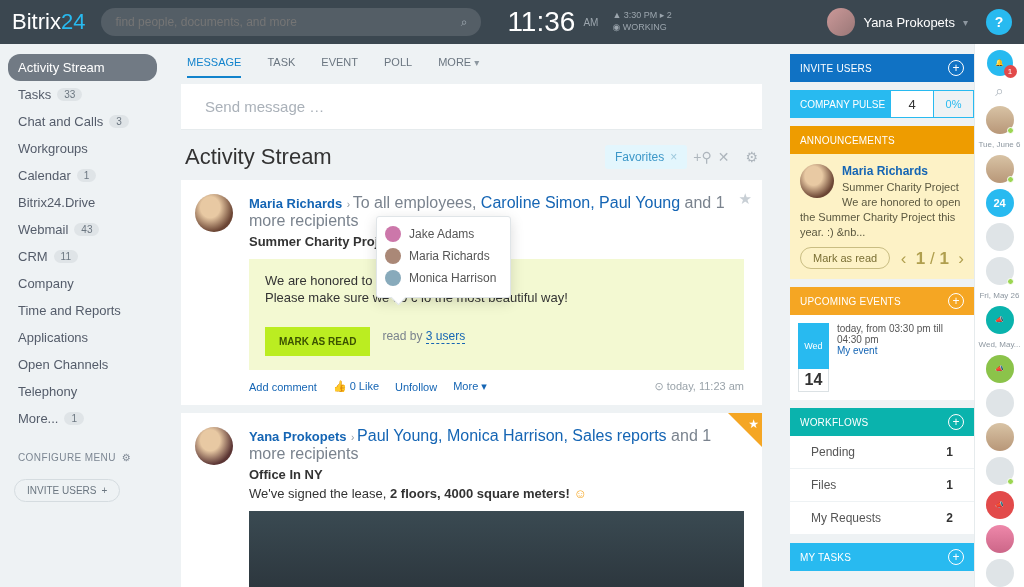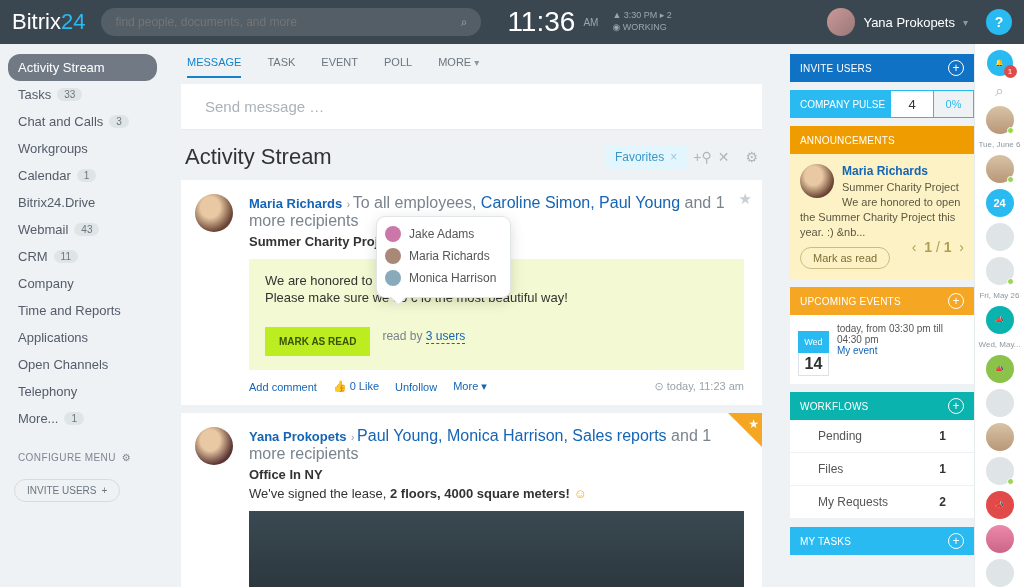--- a/index.html
+++ b/index.html
@@ -51,21 +51,21 @@
 .ann-box .line { margin-bottom: 2px; }
 .mark-read-btn { display: inline-block; background: #bbed21; color: #3b5200; font-size: 10px; font-weight: 600; padding: 9px 14px; margin-top: 12px; cursor: pointer; }
 .read-by { font-size: 12px; color: #7a838e; margin-left: 12px; }
 .read-by a { color: #1565b4; text-decoration: none; border-bottom: 1px dashed #1565b4; }
 .post-actions { margin-left: 54px; margin-top: 10px; font-size: 11px; color: #1565b4; display: flex; align-items: center; gap: 16px; }
 .post-actions .ts { margin-left: auto; color: #9aa3aa; }
 .star-corner { position: absolute; top: 0; right: 0; width: 0; height: 0; border-left: 34px solid transparent; border-top: 34px solid #f5a623; }
 .star-corner::after { content: "★"; color: #fff; position: absolute; top: -30px; right: 3px; font-size: 12px; }
 .star-icon-grey { position: absolute; top: 10px; right: 10px; color: #c8cfd5; font-size: 15px; }
 
-.tooltip-popup { position: absolute; background: #fff; border: 1px solid #e0e5e8; border-radius: 9px; box-shadow: 0 4px 14px rgba(0,0,0,.15); padding: 6px 14px 8px 8px; font-size: 12px; color: #555; z-index: 50; }
+.tooltip-popup { position: absolute; background: #fff; border: 1px solid #e0e5e8; border-radius: 3px; box-shadow: 0 4px 14px rgba(0,0,0,.15); padding: 6px 14px 8px 8px; font-size: 12px; color: #555; z-index: 50; }
 .tooltip-popup .u { display: flex; align-items: center; gap: 8px; padding: 3px 0; }
 .tooltip-popup .uav { width: 16px; height: 16px; border-radius: 50%; background: #c7a; }
 .tooltip-popup::after { content: ""; position: absolute; bottom: -6px; left: 16px; width: 10px; height: 10px; background: #fff; border-right: 1px solid #e0e5e8; border-bottom: 1px solid #e0e5e8; transform: rotate(45deg); }
 
 .photo-box { margin-left: 54px; margin-top: 10px; height: 92px; background: linear-gradient(180deg,#3a4a52 0%, #2a333a 100%); position: relative; }
 
 
 .right { position: absolute; top: 44px; right: 50px; width: 184px; padding: 10px 0; display: flex; flex-direction: column; gap: 8px; }
 .panel-hdr { height: 28px; display: flex; align-items: center; padding: 0 10px; font-size: 10px; color: #fff; letter-spacing: 0.2px; font-weight: 500; }
 .panel-hdr .plus { margin-left: auto; width: 16px; height: 16px; border: 1.5px solid #fff; border-radius: 50%; display: flex; align-items: center; justify-content: center; font-size: 12px; }
@@ -77,30 +77,30 @@
 
 .pulse-row { display: flex; height: 28px; }
 .pulse-row .lbl { flex: 1; background: #28baf0; color: #fff; font-size: 10px; display: flex; align-items: center; padding-left: 10px; }
 .pulse-row .val { width: 44px; background: #fff; border: 1px solid #28baf0; color: #333; display: flex; align-items: center; justify-content: center; font-size: 13px; }
 .pulse-row .pct { width: 40px; border: 1px solid #28baf0; border-left: none; color: #28baf0; display: flex; align-items: center; justify-content: center; font-size: 11px; }
 
 .ann-card { background: #fdf2c6; padding: 10px; font-size: 11px; color: #5b5840; }
 .ann-card .nm { color: #1565b4; font-weight: 600; font-size: 12px; }
 .ann-card .av { width: 34px; height: 34px; border-radius: 50%; float: left; margin-right: 8px; background: radial-gradient(at 40% 35%, #e8c9a3 30%, #6b4534 70%); }
 .ann-card .mark { display: inline-block; border: 1px solid #c9bd82; border-radius: 14px; padding: 4px 12px; font-size: 11px; color: #7a6f34; margin-top: 8px; clear: both; }
-.ann-card .pager { float: right; font-size: 14px; color: #b09f4e; }
+.ann-card .pager { float: right; font-size: 17px; color: #b09f4e; margin-top: 10px; }
 
 .cal-row { background: #fff; padding: 8px; display: flex; gap: 8px; font-size: 10px; color: #555; }
 .cal-box { width: 36px; text-align: center; }
-.cal-box .wd { background: #28baf0; color: #fff; font-size: 9px; padding: 6px 0; margin-top: 8px; }
+.cal-box .wd { background: #28baf0; color: #fff; font-size: 9px; padding: 18px 0; }
 .cal-box .dn { border: 1px solid #dbe1e4; border-top: none; font-size: 16px; font-weight: 600; padding: 2px 0; color: #333; }
 .cal-row .ev { color: #1565b4; }
 
 .wf-list { background: #fff; }
-.wf-list .row { display: flex; padding: 9px 28px; font-size: 12px; color: #555; border-bottom: 1px solid #eef2f4; }
+.wf-list .row { display: flex; padding: 9px 21px; font-size: 12px; color: #555; border-bottom: 1px solid #eef2f4; }
 .wf-list .row .n { margin-left: auto; font-weight: 600; color: #333; }
 
 
 .rail { position: absolute; top: 44px; right: 0; width: 50px; background: #fff; height: calc(100% - 44px); display: flex; flex-direction: column; align-items: center; padding-top: 6px; gap: 6px; font-size: 7px; color: #8d97a0; border-left: 1px solid #e6ebed; }
 .rail .bell { width: 26px; height: 26px; border-radius: 50%; background: #28baf0; position: relative; display: flex; align-items: center; justify-content: center; color: #fff; }
 .rail .bell .cnt { position: absolute; bottom: -2px; right: -4px; background: #e24a4a; color: #fff; font-size: 8px; border-radius: 50%; width: 13px; height: 13px; display: flex; align-items: center; justify-content: center; }
 .rail .srch { color: #b2bac1; font-size: 15px; }
 .rail .bub { width: 28px; height: 28px; border-radius: 50%; position: relative; }
 .rail .dt { font-size: 8px; color: #8d97a0; text-align: center; }
 .rail .dot { position: absolute; bottom: 0; right: 0; width: 7px; height: 7px; border-radius: 50%; background: #9bd651; border: 1px solid #fff; }

